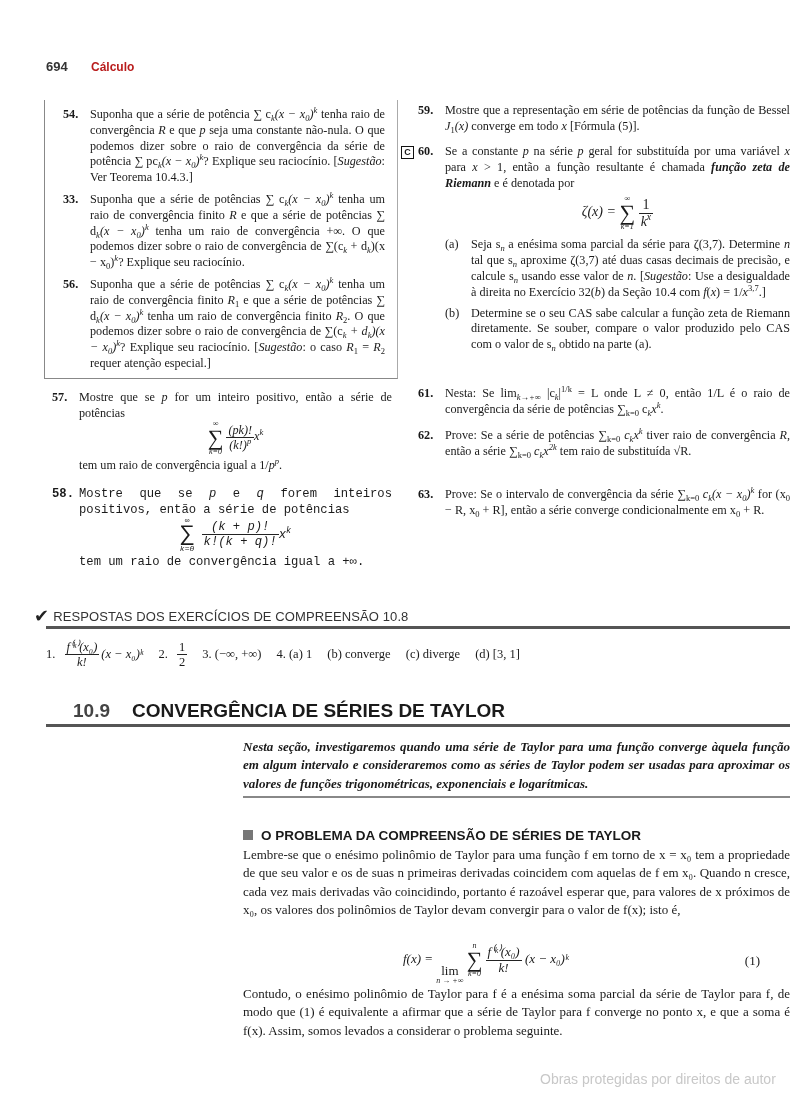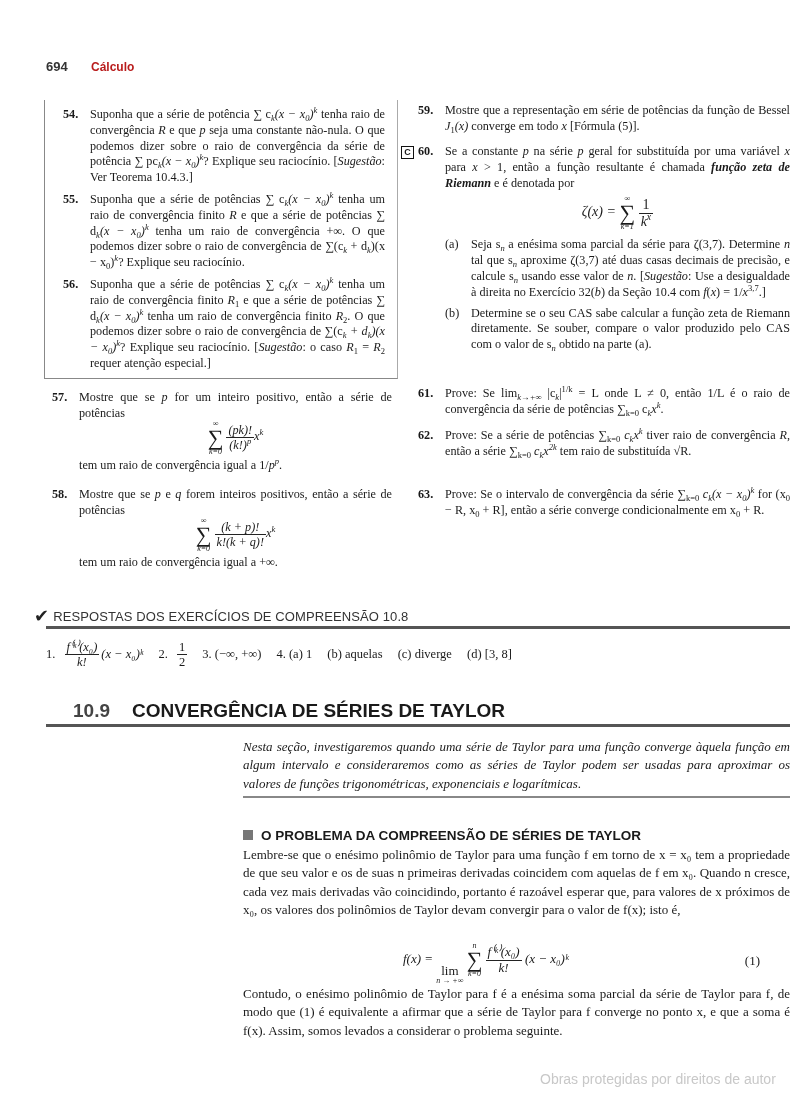--- a/index.html
+++ b/index.html
@@ -33,21 +33,21 @@
   
   .ans-head { left: 34px; top: 605px; font-size: 13px; color: #333; letter-spacing: 0.1px; }
   .ans-head .check { font-size: 18px; color: #222; margin-right: 4px; vertical-align: -1px; }
   .rule-thick { left: 46px; width: 744px; height: 3px; background: #555; }
   .answers { left: 46px; top: 640px; font-size: 12.5px; white-space: nowrap; }
   .answers span.item { margin-right: 12px; }
 
   
   .sec-head { left: 46px; top: 700px; font-size: 19px; font-weight: bold; margin-left: 27px; }
   .sec-head .sec-num { color: #444; margin-right: 22px; }
-  .intro { left: 243px; top: 738px; width: 547px; font-size: 13px; line-height: 18.3px; font-style: italic; text-align: justify; }
+  .intro { left: 243px; top: 738px; width: 547px; font-size: 13px; line-height: 18.3px; font-style: italic; text-align: justify; font-weight: bold; }
   .rule-thin { left: 243px; width: 547px; height: 2px; background: #888; }
 
   .sub-head { left: 243px; top: 828px; font-size: 13.5px; font-weight: bold; }
   .sub-head .sq { display: inline-block; width: 10px; height: 10px; background: #777; margin-right: 8px; vertical-align: 0px; }
   .body-text { left: 243px; width: 547px; font-size: 13px; line-height: 18.3px; text-align: justify; }
   .eq1 { left: 243px; top: 935px; width: 547px; height: 50px; font-size: 13px; }
   .eq1 .eqbody { position: absolute; left: 160px; top: 0; font-style: italic; white-space: nowrap; }
   .eq1 .eqnum { position: absolute; right: 30px; top: 18px; }
 
   .watermark { left: 540px; top: 1071px; font-size: 14px; color: #c8c8c8; }
@@ -59,40 +59,40 @@
 <div class="abs sans book-title">Cálculo</div>
 
 <div class="abs ex-box"></div>
 
 <div class="ex" style="left:90px; top:107px; width:295px;">
   <span class="num">54.</span>
   <span>Suponha que a série de potência ∑ c</span><sub class="it">k</sub><i>(x − x<sub>0</sub>)<sup>k</sup></i><span> tenha raio de convergência </span><i>R</i><span> e que </span><i>p</i><span> seja uma constante não-nula. O que podemos dizer sobre o raio de convergência da série de potência ∑ pc</span><sub class="it">k</sub><i>(x − x<sub>0</sub>)<sup>k</sup></i><span>? Explique seu raciocínio. [</span><i>Sugestão</i><span>: Ver Teorema 10.4.3.]</span>
 </div>
 
 <div class="ex" style="left:90px; top:192px; width:295px;">
-  <span class="num">55.</span>
+  <span class="num">33.</span>
   <span>Suponha que a série de potências ∑ c</span><sub class="it">k</sub><i>(x − x<sub>0</sub>)<sup>k</sup></i><span> tenha um raio de convergência finito </span><i>R</i><span> e que a série de potências ∑ d</span><sub class="it">k</sub><i>(x − x<sub>0</sub>)<sup>k</sup></i><span> tenha um raio de convergência +∞. O que podemos dizer sobre o raio de convergência de ∑(c</span><sub class="it">k</sub><span> + d</span><sub class="it">k</sub><span>)(x − x</span><sub>0</sub>)<sup class="it">k</sup><span>? Explique seu raciocínio.</span>
 </div>
 
 <div class="ex" style="left:90px; top:277px; width:295px;">
   <span class="num">56.</span>
   <span>Suponha que a série de potências ∑ c</span><sub class="it">k</sub><i>(x − x<sub>0</sub>)<sup>k</sup></i><span> tenha um raio de convergência finito </span><i>R</i><sub>1</sub><span> e que a série de potências ∑ d</span><sub class="it">k</sub><i>(x − x<sub>0</sub>)<sup>k</sup></i><span> tenha um raio de convergência finito </span><i>R</i><sub>2</sub><span>. O que podemos dizer sobre o raio de convergência de ∑(c</span><sub class="it">k</sub><i> + d<sub>k</sub>)(x − x<sub>0</sub>)<sup>k</sup></i><span>? Explique seu raciocínio. [</span><i>Sugestão</i><span>: o caso </span><i>R</i><sub>1</sub> = <i>R</i><sub>2</sub><span> requer atenção especial.]</span>
 </div>
 
 <div class="ex" style="left:79px; top:390px; width:313px;">
   <span class="num">57.</span>
   <span>Mostre que se </span><i>p</i><span> for um inteiro positivo, então a série de potências</span>
   <div class="formula-center" style="margin:-2px 0 2px 0;">
     <span class="sum"><span class="top">∞</span><span class="sig">∑</span><span class="bot">k=0</span></span>
     <span class="frac"><span class="n">(pk)!</span><span class="d"><span>(k!)</span><sup>p</sup></span></span><i>x<sup>k</sup></i>
   </div>
   <span>tem um raio de convergência igual a 1/</span><i>p<sup>p</sup></i><span>.</span>
 </div>
 
-<div class="ex" style="left:79px; top:487px; width:313px;">
+<div class="ex" style="left:79px; top:487px; width:313px;font-family:Liberation Mono, monospace;">
   <span class="num">58.</span>
   <span>Mostre que se </span><i>p</i><span> e </span><i>q</i><span> forem inteiros positivos, então a série de potências</span>
   <div class="formula-center" style="margin:-2px 0 2px 0;">
     <span class="sum"><span class="top">∞</span><span class="sig">∑</span><span class="bot">k=0</span></span>
     <span class="frac"><span class="n">(k + p)!</span><span class="d">k!(k + q)!</span></span><i>x<sup>k</sup></i>
   </div>
   <span>tem um raio de convergência igual a +∞.</span>
 </div>
 
 <div class="ex" style="left:445px; top:103px; width:345px;">
@@ -114,21 +114,21 @@
     <span>Seja s</span><sub class="it">n</sub><span> a enésima soma parcial da série para ζ(3,7). Determine </span><i>n</i><span> tal que s</span><sub class="it">n</sub><span> aproxime ζ(3,7) até duas casas decimais de precisão, e calcule s</span><sub class="it">n</sub><span> usando esse valor de </span><i>n</i><span>. [</span><i>Sugestão</i><span>: Use a desigualdade à direita no Exercício 32(</span><i>b</i><span>) da Seção 10.4 com </span><i>f</i>(<i>x</i>) = 1/<i>x</i><sup>3,7</sup><span>.]</span>
   </div>
   <div style="position:relative; padding-left:26px; margin-top:5px;">
     <span style="position:absolute; left:0;">(b)</span>
     <span>Determine se o seu CAS sabe calcular a função zeta de Riemann diretamente. Se souber, compare o valor produzido pelo CAS com o valor de s</span><sub class="it">n</sub><span> obtido na parte (a).</span>
   </div>
 </div>
 
 <div class="ex" style="left:445px; top:386px; width:345px;">
   <span class="num">61.</span>
-  <span>Prove: Se lim</span><sub class="it">k→+∞</sub><span> |c</span><sub class="it">k</sub>|<sup>1/k</sup><span> = L onde L ≠ 0, então 1/L é o raio de convergência da série de potências ∑</span><sub>k=0</sub><span> c</span><sub class="it">k</sub><i>x<sup>k</sup></i>.
+  <span>Nesta: Se lim</span><sub class="it">k→+∞</sub><span> |c</span><sub class="it">k</sub>|<sup>1/k</sup><span> = L onde L ≠ 0, então 1/L é o raio de convergência da série de potências ∑</span><sub>k=0</sub><span> c</span><sub class="it">k</sub><i>x<sup>k</sup></i>.
 </div>
 
 <div class="ex" style="left:445px; top:428px; width:345px;">
   <span class="num">62.</span>
   <span>Prove: Se a série de potências ∑</span><sub>k=0</sub> <i>c<sub>k</sub>x<sup>k</sup></i><span> tiver raio de convergência </span><i>R</i><span>, então a série ∑</span><sub>k=0</sub> <i>c<sub>k</sub>x<sup>2k</sup></i><span> tem raio de substituída √R.</span>
 </div>
 
 <div class="ex" style="left:445px; top:487px; width:345px;">
   <span class="num">63.</span>
   <span>Prove: Se o intervalo de convergência da série ∑</span><sub>k=0</sub> <i>c<sub>k</sub>(x − x<sub>0</sub>)<sup>k</sup></i><span> for (x</span><sub>0</sub><span> − R, x</span><sub>0</sub><span> + R], então a série converge condicionalmente em x</span><sub>0</sub><span> + R.</span>
@@ -138,23 +138,23 @@
   <span class="check">✔</span><span>RESPOSTAS DOS EXERCÍCIOS DE COMPREENSÃO 10.8</span>
 </div>
 <div class="abs rule-thick" style="top:626px;"></div>
 <div class="abs serif answers">
   <span>1.</span>
   <span class="frac it" style="margin:0 2px 0 6px;"><span class="n">f⁽ᵏ⁾(x₀)</span><span class="d">k!</span></span><span class="item it">(x − x₀)ᵏ</span>
   <span>2.</span>
   <span class="frac" style="margin:0 12px 0 6px;"><span class="n">1</span><span class="d">2</span></span>
   <span class="item">3. (−∞, +∞)</span>
   <span class="item">4. (a) 1</span>
-  <span class="item">(b) aquelas</span>
+  <span class="item">(b) converge</span>
   <span class="item">(c) diverge</span>
-  <span class="item">(d) [3, 8]</span>
+  <span class="item">(d) [3, 1]</span>
 </div>
 
 <div class="abs sans sec-head">
   <span class="sec-num">10.9</span><span>CONVERGÊNCIA DE SÉRIES DE TAYLOR</span>
 </div>
 <div class="abs rule-thick" style="top:724px;"></div>
 <div class="abs intro">Nesta seção, investigaremos quando uma série de Taylor para uma função converge àquela função em algum intervalo e consideraremos como as séries de Taylor podem ser usadas para aproximar os valores de funções trigonométricas, exponenciais e logarítmicas.</div>
 <div class="abs rule-thin" style="top:796px;"></div>
 
 <div class="abs sans sub-head">

